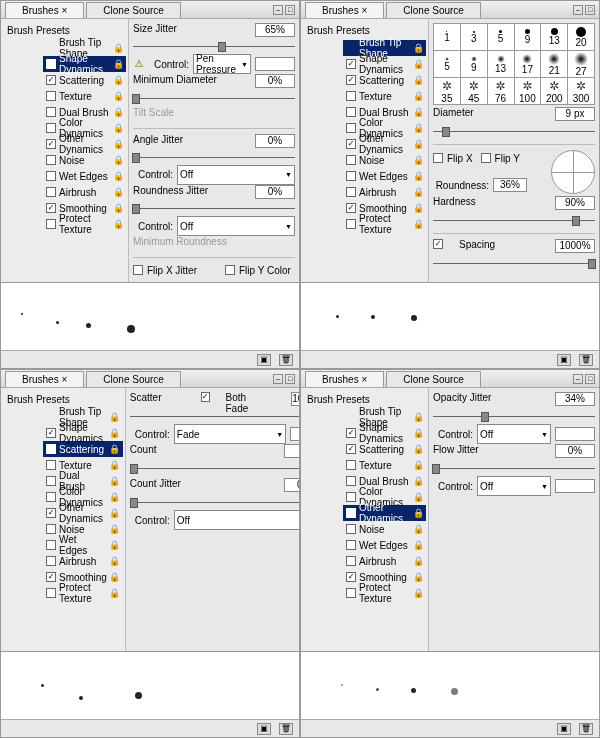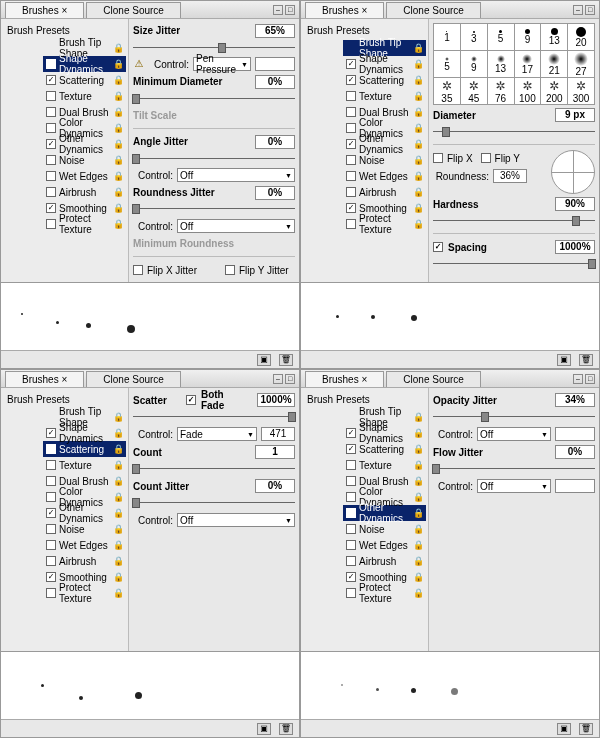--- a/index.html
+++ b/index.html
@@ -14,29 +14,29 @@
 .sidebar { width: 128px; background: #ececec; border-right: 1px solid #bbb; padding: 4px 2px; }
 .header { font-size: 10px; padding: 2px 4px 4px; }
 .sbrow { display: flex; align-items: center; height: 16px; padding: 0 3px; gap: 3px; margin-left: 40px; }
 .sbrow.sel { background: #0a246a; color: #fff; }
 .cb { width: 10px; height: 10px; border: 1px solid #666; background: #fff; font-size: 8px; text-align: center; line-height: 8px; }
 .sbrow.sel .cb { border-color: #fff; }
 .sblabel { flex: 1; }
 .lock { width: 10px; height: 10px; font-size: 9px; text-align: center; color: #555; }
 .sbrow.sel .lock { color: #fff; }
 .main { flex: 1; padding: 4px; display: flex; flex-direction: column; gap: 2px; }
-.section { display: flex; align-items: center; gap: 5px; height: 16px; font-weight: bold; }
+.section { display: flex; align-items: flex-start; gap: 16px; height: 16px; }
 .seclabel { flex: 1; font-size: 10px; }
 .valbox { width: 40px; height: 14px; border: 1px solid #888; background: #fff; text-align: center; font-size: 10px; line-height: 12px; }
 .slider { height: 10px; position: relative; margin: 2px 0; }
 .slider::before { content: ''; position: absolute; left: 0; right: 0; top: 4px; height: 1px; background: #666; }
 .slider-thumb { position: absolute; top: 0; width: 8px; height: 10px; background: #888; border: 1px solid #555; transform: translateX(-50%); }
 .ctlrow { display: flex; align-items: center; gap: 4px; height: 16px; }
 .ctlrow .lbl { font-size: 10px; width: 40px; text-align: right; }
-.dropdown { flex: 1; height: 14px; border: 1px solid #888; background: #fff; display: flex; align-items: center; padding: 0 2px; font-size: 10px; position: relative; }
+.dropdown { flex: 1; height: 20px; border: 1px solid #888; background: #fff; display: flex; align-items: center; padding: 0 2px; font-size: 10px; position: relative; }
 .dropdown::after { content: '▼'; position: absolute; right: 2px; font-size: 7px; }
 .disabled { color: #999; }
 .sep { height: 1px; background: #bbb; margin: 3px 0; }
 .preview { height: 68px; background: #fff; border-top: 1px solid #999; position: relative; }
 .dot { position: absolute; border-radius: 50%; background: #222; }
 .footer { height: 18px; border-top: 1px solid #aaa; display: flex; align-items: center; justify-content: flex-end; gap: 8px; padding-right: 6px; }
 .fbtn { width: 14px; height: 12px; border: 1px solid #888; background: #ddd; font-size: 8px; text-align: center; }
 .grid { display: grid; grid-template-columns: repeat(6,1fr); gap: 1px; background: #999; border: 1px solid #999; }
 .gcell { background: #fff; height: 26px; display: flex; flex-direction: column; align-items: center; justify-content: center; font-size: 8px; }
 .gdot { border-radius: 50%; background: #000; }
@@ -173,21 +173,21 @@
         </div>
       <div class="section disabled">
           <span class="seclabel">Minimum Roundness</span>
         </div>
       <div class="sep"></div>
       <div class="ctlrow">
           <span class="cb"></span>
           <span>Flip X Jitter</span>
           <span style="width:20px"></span>
           <span class="cb"></span>
-          <span>Flip Y Jitter</span>
+          <span>Flip Y Color</span>
         </div>
     </div>
   </div>
   <div class="preview">
     <div class="dot" style="left:20px;top:30px;width:2px;height:2px"></div>
     <div class="dot" style="left:55px;top:38px;width:3px;height:3px"></div>
     <div class="dot" style="left:85px;top:40px;width:5px;height:5px"></div>
     <div class="dot" style="left:126px;top:42px;width:8px;height:8px"></div>
   </div>
   <div class="footer">
@@ -346,21 +346,21 @@
       </div>
       <div class="section">
           <span class="seclabel">Diameter</span>
           <span class="valbox">9 px</span>
         </div>
       <div class="slider">
           <div class="slider-thumb" style="left:8%"></div>
         </div>
       <div class="sep"></div>
       <div style="display:flex;gap:4px">
-        <div style="flex:1;display:flex;flex-direction:column;gap:2px">
+        <div style="flex:1;display:flex;flex-direction:column;gap:11px">
           <div class="ctlrow">
               <span class="cb"></span>
               <span>Flip X</span>
               <span class="cb" style="margin-left:4px"></span>
               <span>Flip Y</span>
             </div>
           <div class="ctlrow">
               <span class="lbl" style="width:56px">Roundness:</span>
               <span class="smbox">36%</span>
             </div>

